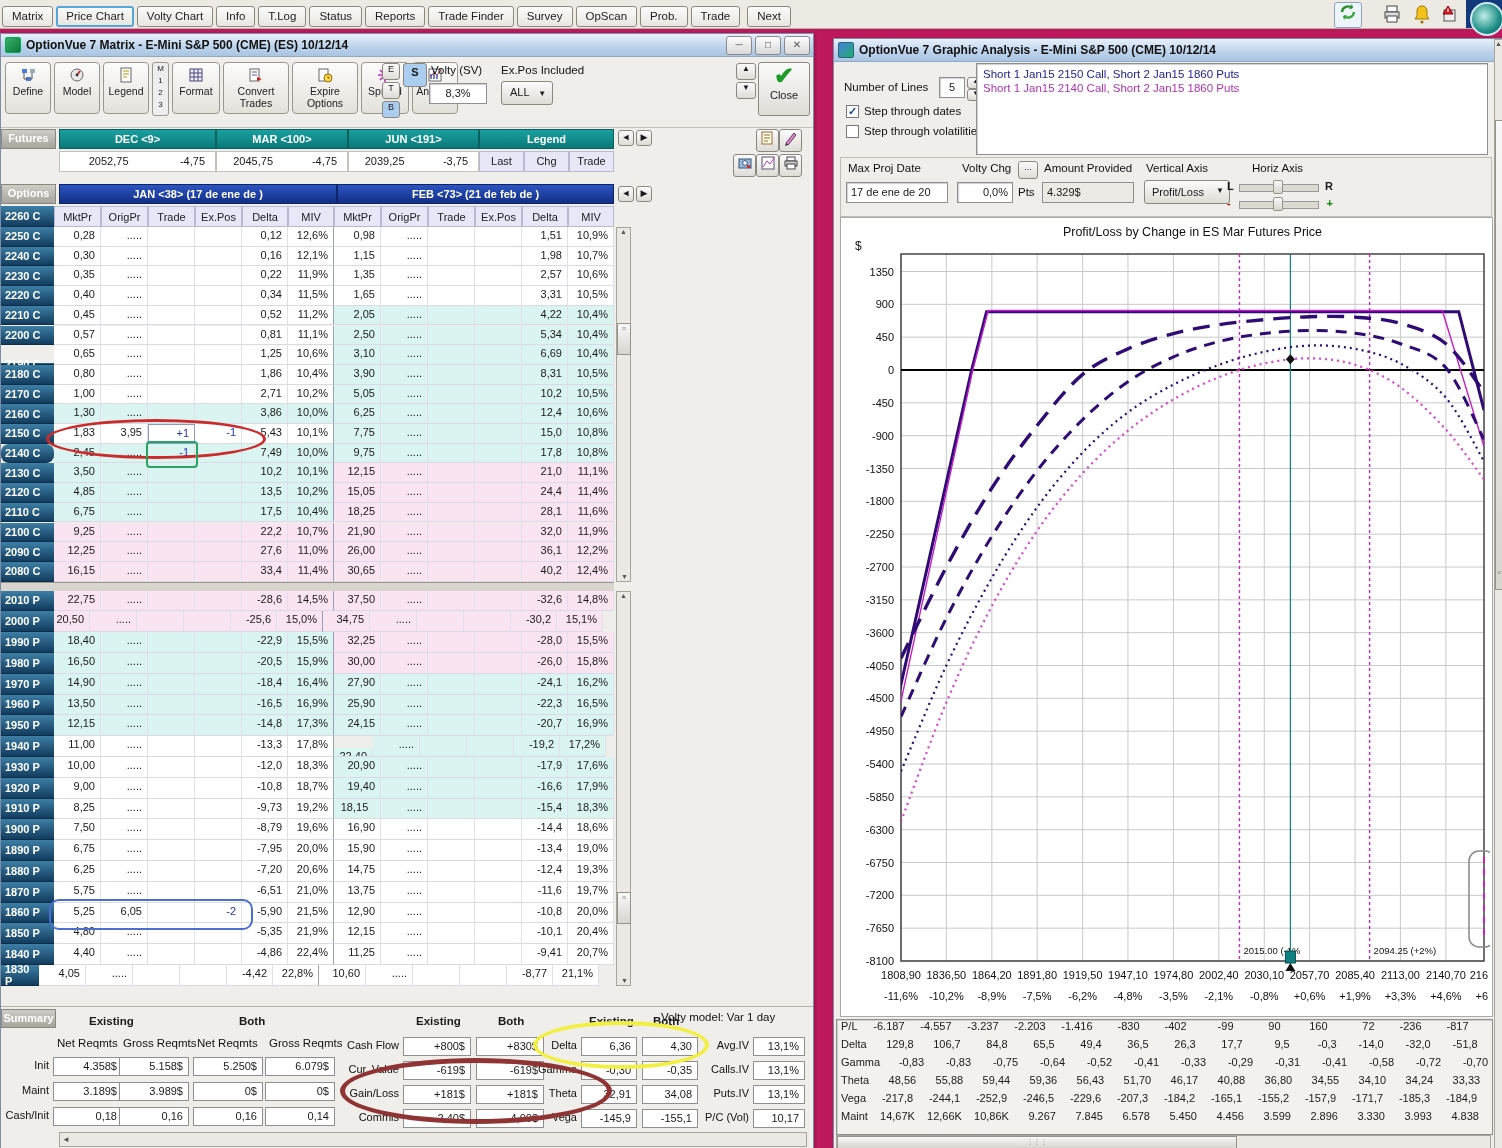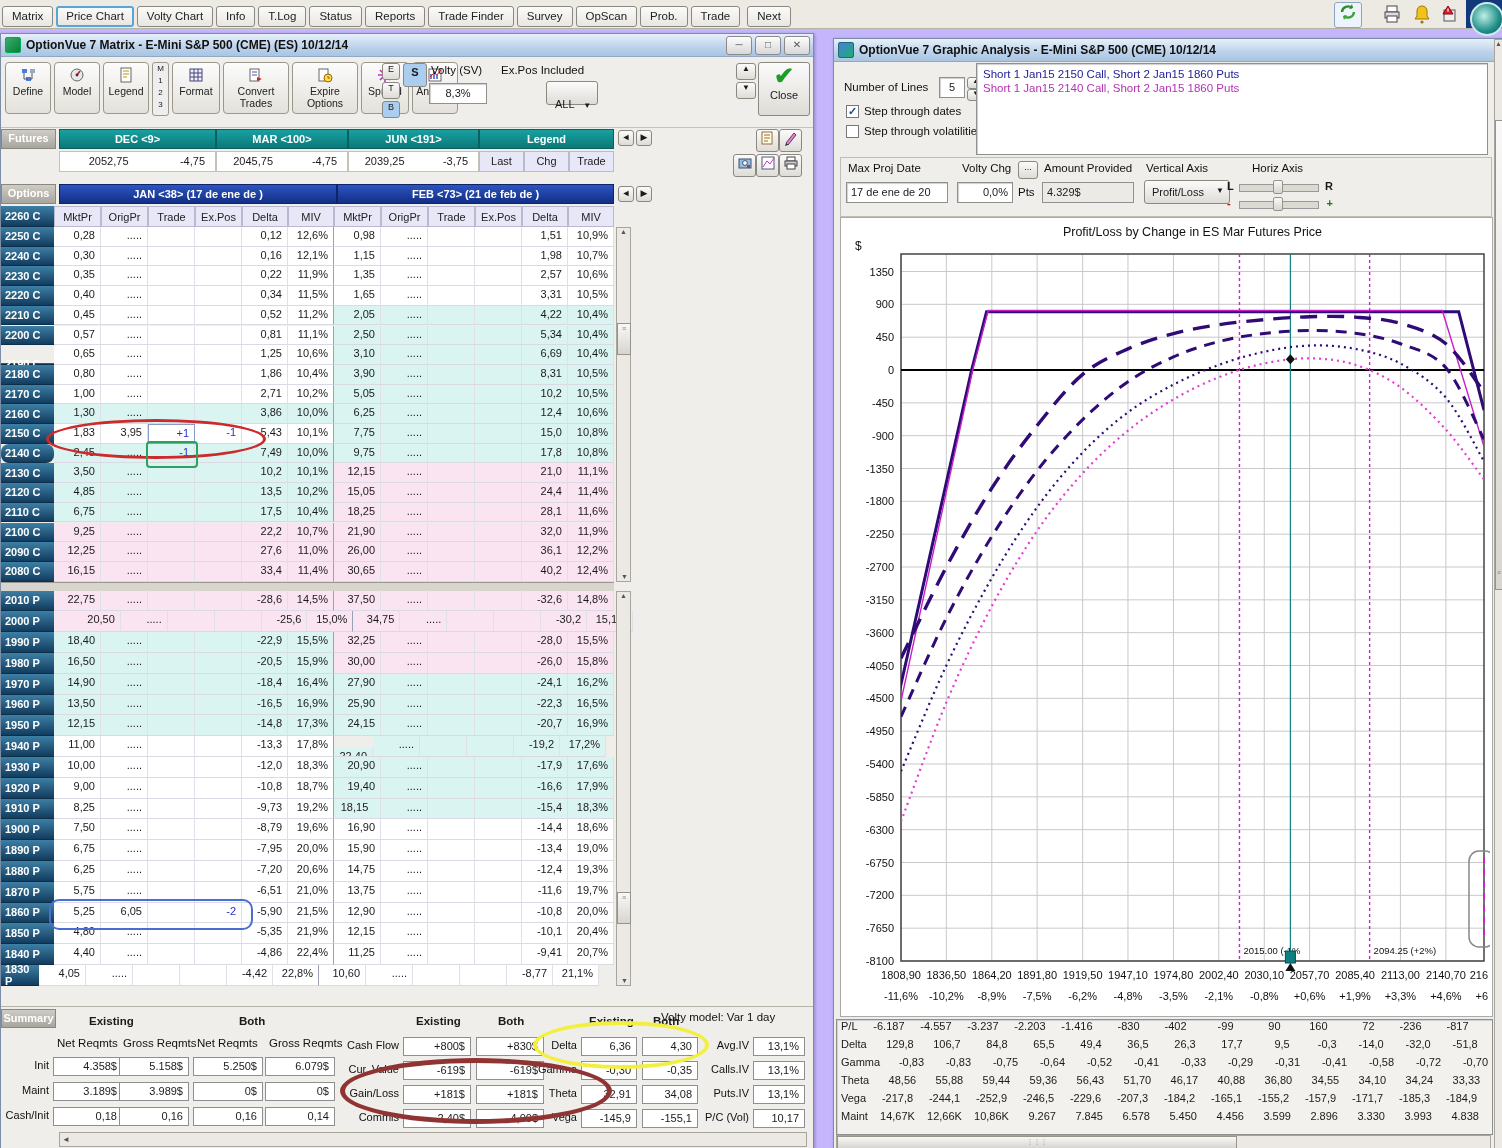--- a/index.html
+++ b/index.html
@@ -1,16 +1,16 @@
 <!DOCTYPE html>
 <html><head>
 <meta charset="utf-8">
 <style>
   html,body{margin:0;padding:0;background:#d8d5ce;font-family:"Liberation Sans",sans-serif;}
-  .screen{position:relative;width:1502px;height:1148px;background:#c4b5fd;overflow:hidden;font-size:11px;color:#1a1a1a;}
+  .screen{position:relative;width:1502px;height:1148px;background:#be185d;overflow:hidden;font-size:11px;color:#1a1a1a;}
   .abs{position:absolute;}
   
   .taskbar{position:absolute;left:0;top:0;width:1502px;height:28px;background:#eceae3;border-bottom:1px solid #b5b2a8;}
   .tab-btn{display:inline-block;margin:3px 1px 0 2px;padding:3px 9px 4px 9px;background:linear-gradient(#fbfbfb,#e8e6e0);border:1px solid #8a887f;border-radius:3px;font-size:11.5px;color:#222;}
   .tab-btn.hl{border:2px solid #57a6d8;padding:2px 8px 3px 8px;}
   .tab-btn.next{margin-left:6px;margin-top:6px;}
   
   .win{position:absolute;background:#efeeea;border:1px solid #7b8ea5;box-shadow:1px 1px 3px rgba(0,0,0,.25);}
   .titlebar{position:absolute;left:0;top:0;right:0;height:22px;background:linear-gradient(#e7f0fb,#bcd2ea 60%,#a9c4e2);border-bottom:1px solid #8fa8c4;display:flex;align-items:center;padding-left:4px;font-size:12px;color:#111;}
   .titlebar .ticon{width:14px;height:14px;margin-right:5px;border-radius:2px;}
@@ -151,21 +151,21 @@
           <div class="raised" style="width: 16px; height: 15px; font-size: 9px; text-align: center; margin-bottom: 2px;">T</div>
           <div class="raised" style="width: 16px; height: 15px; font-size: 9px; text-align: center; margin-bottom: 2px; background: rgb(170, 205, 240);">B</div>
         </div>
 
       <div class="abs raised" style="left:402px;top:6px;width:22px;height:20px;background:#aacdf0;text-align:center;font-weight:bold;padding-top:2px;">S</div>
 
       <div class="fieldlab" style="left:430px;top:7px;">Volty (SV)</div>
       <div class="fieldbox sunken" style="left:428px;top:26px;width:58px;text-align:center;">8,3%</div>
 
       <div class="fieldlab" style="left:500px;top:7px;">Ex.Pos Included</div>
-      <div class="abs raised" style="left:500px;top:24px;width:52px;height:24px;padding:16px 0 0 8px;box-sizing:border-box;margin-left:45px;">
+      <div class="abs raised" style="left:500px;top:24px;width:52px;height:24px;padding:4px 0 0 8px;box-sizing:border-box;">
         <span>ALL</span>
         <span style="margin-left:6px;font-size:8px;">▼</span>
       </div>
 
       <div class="abs" style="left:735px;top:6px;">
         <div class="raised" style="width:18px;height:15px;text-align:center;font-size:8px;">▲</div>
         <div class="raised" style="width:18px;height:15px;text-align:center;font-size:8px;margin-top:2px;">▼</div>
       </div>
       <div class="abs raised" style="left:757px;top:5px;width:50px;height:52px;text-align:center;">
         <div style="color:#1f9c28;font-size:24px;line-height:26px;font-weight:bold;">✔</div>
@@ -531,21 +531,21 @@
           <div class="mcell" style="width: 46px; background: rgb(251, 228, 242); border-right: 1px solid rgb(154, 160, 181);">14,5%</div>
           <div class="mcell" style="width: 47px; background: rgb(251, 228, 242);">37,50</div>
           <div class="mcell" style="width: 47px; background: rgb(251, 228, 242);">.....</div>
           <div class="mcell" style="width: 47px; background: rgb(251, 228, 242);"></div>
           <div class="mcell" style="width: 47px; background: rgb(251, 228, 242);"></div>
           <div class="mcell" style="width: 46px; background: rgb(251, 228, 242);">-32,6</div>
           <div class="mcell" style="width: 46px; background: rgb(251, 228, 242);">14,8%</div>
         </div>
         <div class="mrow" style="top: 405.4px; height: 20.8px;">
           <div class="strikecell" style="width: 53px;">2000 P</div>
-          <div class="mcell" style="width: 67px; background: rgb(251, 228, 242);">20,50</div>
+          <div class="mcell" style="width: 36px; background: rgb(251, 228, 242);">20,50</div>
           <div class="mcell" style="width: 47px; background: rgb(251, 228, 242);">.....</div>
           <div class="mcell" style="width: 47px; background: rgb(251, 228, 242);"></div>
           <div class="mcell" style="width: 47px; background: rgb(251, 228, 242);"></div>
           <div class="mcell" style="width: 46px; background: rgb(251, 228, 242);">-25,6</div>
           <div class="mcell" style="width: 46px; background: rgb(251, 228, 242); border-right: 1px solid rgb(154, 160, 181);">15,0%</div>
           <div class="mcell" style="width: 47px; background: rgb(251, 228, 242);">34,75</div>
           <div class="mcell" style="width: 47px; background: rgb(251, 228, 242);">.....</div>
           <div class="mcell" style="width: 47px; background: rgb(251, 228, 242);"></div>
           <div class="mcell" style="width: 47px; background: rgb(251, 228, 242);"></div>
           <div class="mcell" style="width: 46px; background: rgb(251, 228, 242);">-30,2</div>

